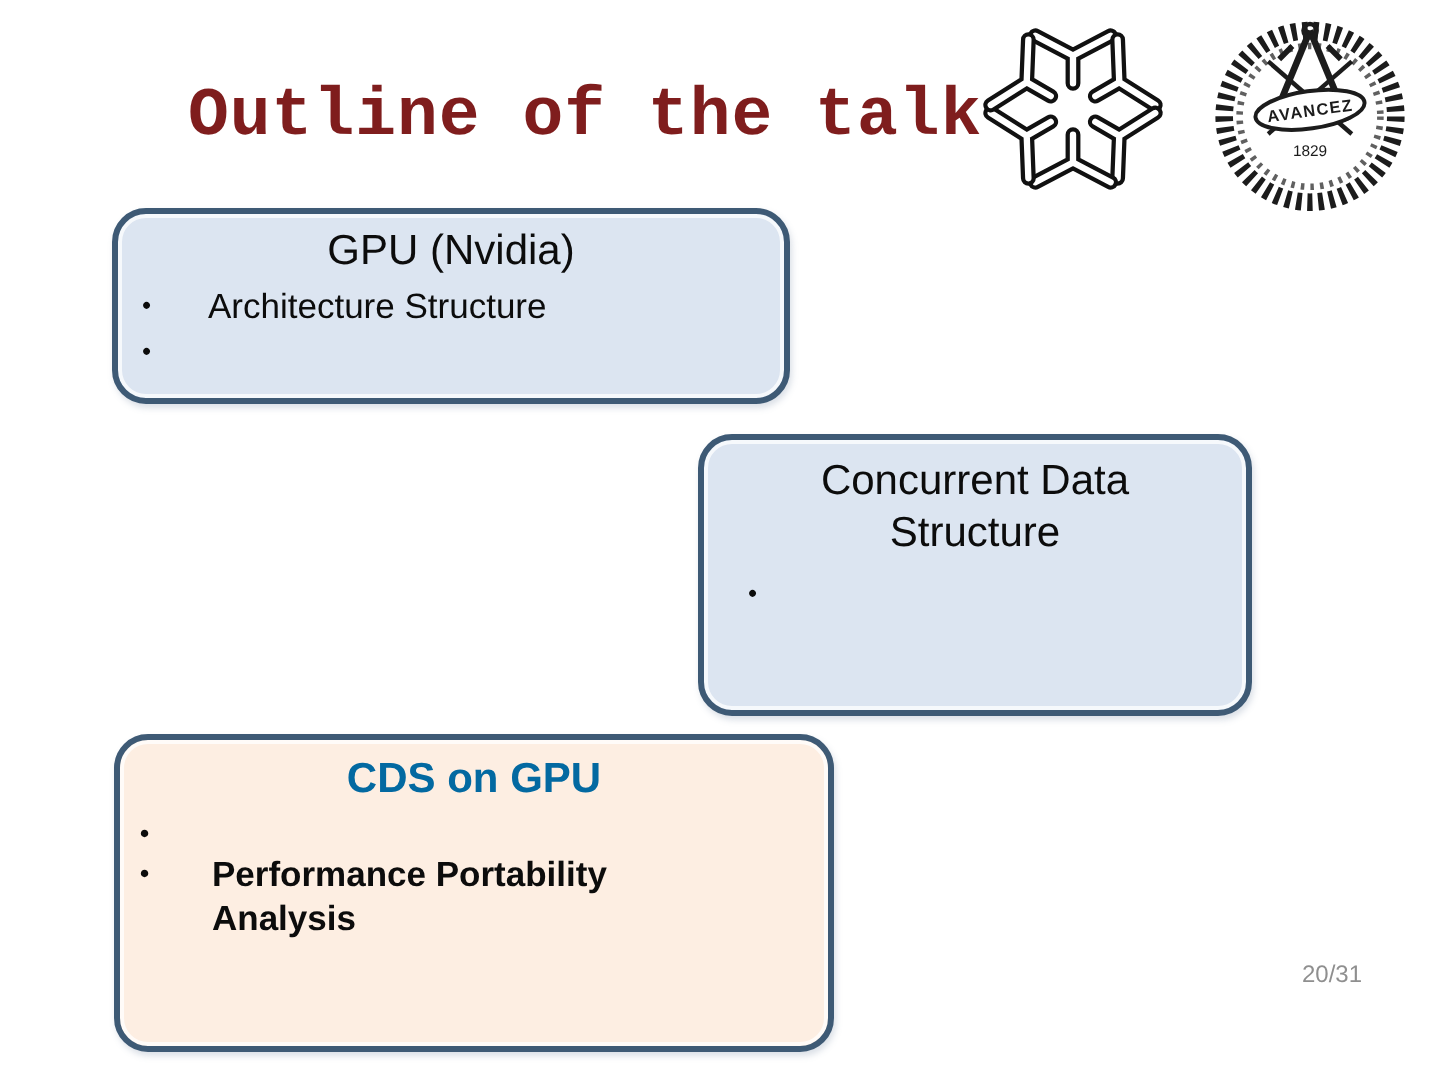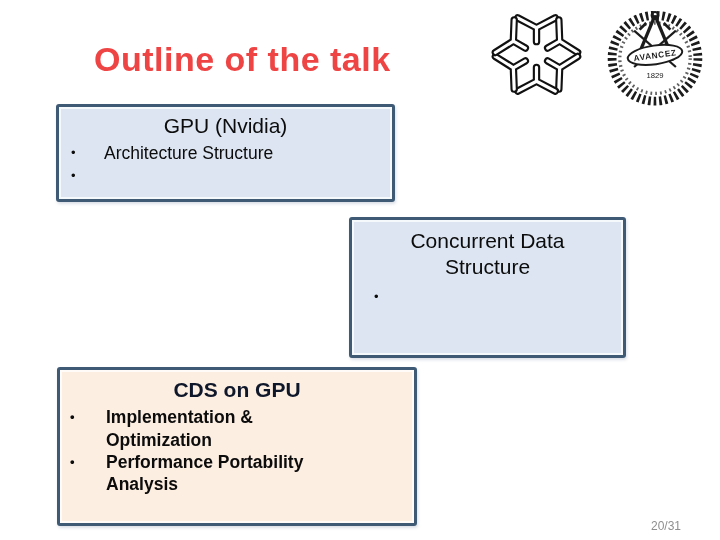--- a/index.html
+++ b/index.html
@@ -2,58 +2,58 @@
 <html><head>
 <meta charset="utf-8">
 <style>
   html,body { margin:0; padding:0; background:#ffffff; }
   .slide {
     position:relative; width:720px; height:540px; background:#ffffff;
     font-family:"Liberation Sans", sans-serif; overflow:hidden;
   }
   .slide-title {
     position:absolute; left:94px; top:40px; margin:0;
-    font-size:34px; font-weight:600; color:#ef4444; letter-spacing:0.5px;
+    font-size:34px; font-weight:600; color:#7f1d1d; letter-spacing:0.5px;font-family:Liberation Mono, monospace;
   }
   .box {
-    position:absolute; border:3px solid #3e5a75; border-radius:3px;
+    position:absolute; border:3px solid #3e5a75; border-radius:17px;
     box-shadow: inset 0 0 0 2px rgba(255,255,255,0.75), 1px 2px 3px rgba(110,130,160,0.25);
     box-sizing:border-box;
   }
   .box-blue { background:#dce5f1; }
   .box-peach { background:#fdeee2; }
   .box-gpu  { left:56px;  top:104px; width:339px; height:98px; }
   .box-cds  { left:349px; top:217px; width:277px; height:141px; }
   .box-cdsgpu { left:57px; top:367px; width:360px; height:159px; }
 
   .box h2 {
     margin:6px 8px 0; text-align:center; font-size:21px; font-weight:400;
     color:#0c0c0c; line-height:1.25;
   }
   .box-cds h2 { width:235px; margin:8px auto 0; }
-  .box-cdsgpu h2 { font-weight:700; color:#0f172a; margin-top:7px; }
+  .box-cdsgpu h2 { font-weight:700; color:#0369a1; margin-top:7px; }
 
   ul.bullets { list-style:none; margin:3px 0 0; padding:0; }
   ul.bullets li { display:flex; font-size:17.5px; line-height:1.28; color:#0c0c0c; }
   ul.bullets .dot { flex:none; font-size:13px; padding-top:3px; }
   .box-gpu ul.bullets { padding-left:8px; }
   .box-gpu .dot { width:33px; padding-left:4px; }
   .box-cds ul.bullets { padding-left:16px; margin-top:5px; }
   .box-cds .dot { width:38px; padding-left:6px; }
   .box-cds .txt { max-width:185px; }
   .box-cdsgpu ul.bullets { padding-left:8px; }
   .box-cdsgpu .dot { width:36px; padding-left:2px; }
   .box-cdsgpu li { font-weight:700; color:#974806; }
   .box-cdsgpu .txt { max-width:245px; }
 
   .hex-logo  { position:absolute; left:487px; top:4px; width:99px; height:101px; }
   .seal-logo { position:absolute; left:599px; top:1px; width:112px; height:110px; }
 
   .page-number {
-    position:absolute; left:638px; top:519px; width:56px; text-align:center;
+    position:absolute; left:638px; top:480px; width:56px; text-align:center;
     font-size:12px; color:#8f8f8f;
   }
 </style>
 </head>
 <body>
 
 <div class="slide">
 
   <h1 class="slide-title">Outline of the talk</h1>
 
@@ -111,21 +111,20 @@
         <span class="dot">•</span>
       </li>
     </ul>
   </div>
 
   <div class="box box-peach box-cdsgpu">
     <h2>CDS on GPU</h2>
     <ul class="bullets">
       <li>
         <span class="dot">•</span>
-        <span class="txt">Implementation &amp; Optimization</span>
       </li>
       <li>
         <span class="dot">•</span>
         <span class="txt">Performance Portability Analysis</span>
       </li>
     </ul>
   </div>
 
   <div class="page-number">20/31</div>
 

